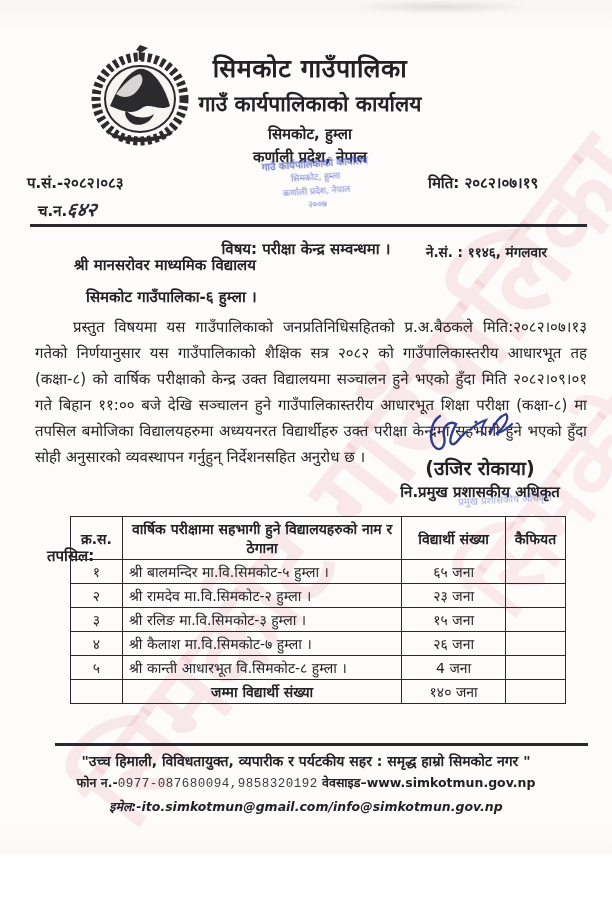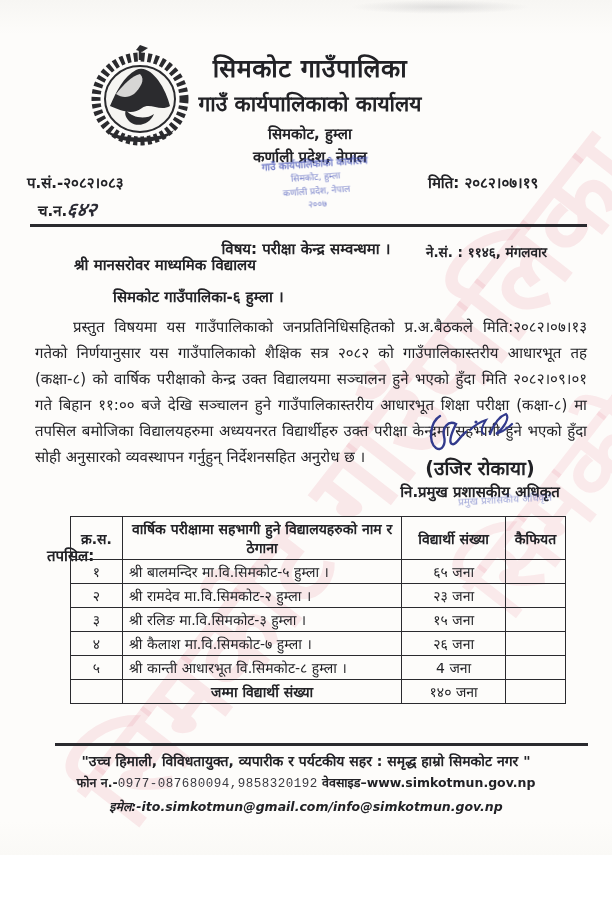--- a/index.html
+++ b/index.html
@@ -47,21 +47,21 @@
     position:absolute;left:262px;top:156px;width:110px;height:82px;
     color:#4553b8;opacity:.75;filter:blur(.4px);
     font-size:9px;text-align:center;line-height:1.5;
     transform:rotate(-4deg);
   }
   .stamp1 .s-big{font-size:10px;font-weight:bold;}
   .divider{position:absolute;left:30px;top:224px;width:557px;height:2.5px;background:#2a2a2e;}
   
   .subject{position:absolute;left:0;top:238px;width:612px;text-align:center;font-size:15px;font-weight:bold;}
   .addr-to1{position:absolute;left:74px;top:254px;font-size:15px;font-weight:bold;}
-  .addr-to2{position:absolute;left:86px;top:286px;font-size:15px;font-weight:bold;margin-left:27px;}
+  .addr-to2{position:absolute;left:86px;top:286px;font-size:15px;font-weight:bold;}
   .body-par{
     position:absolute;left:35px;top:314px;width:552px;
     font-size:15px;line-height:26px;text-align:justify;text-indent:38px;
   }
   .signature{position:absolute;left:426px;top:408px;width:90px;height:50px;}
   .sig-name{position:absolute;left:380px;top:455px;width:200px;text-align:center;font-size:19px;font-weight:bold;}
   .sig-title{position:absolute;left:370px;top:481px;width:220px;text-align:center;font-size:15px;font-weight:bold;}
   .stamp2{
     position:absolute;left:420px;top:492px;width:170px;
     color:#4553b8;opacity:.5;filter:blur(.5px);

